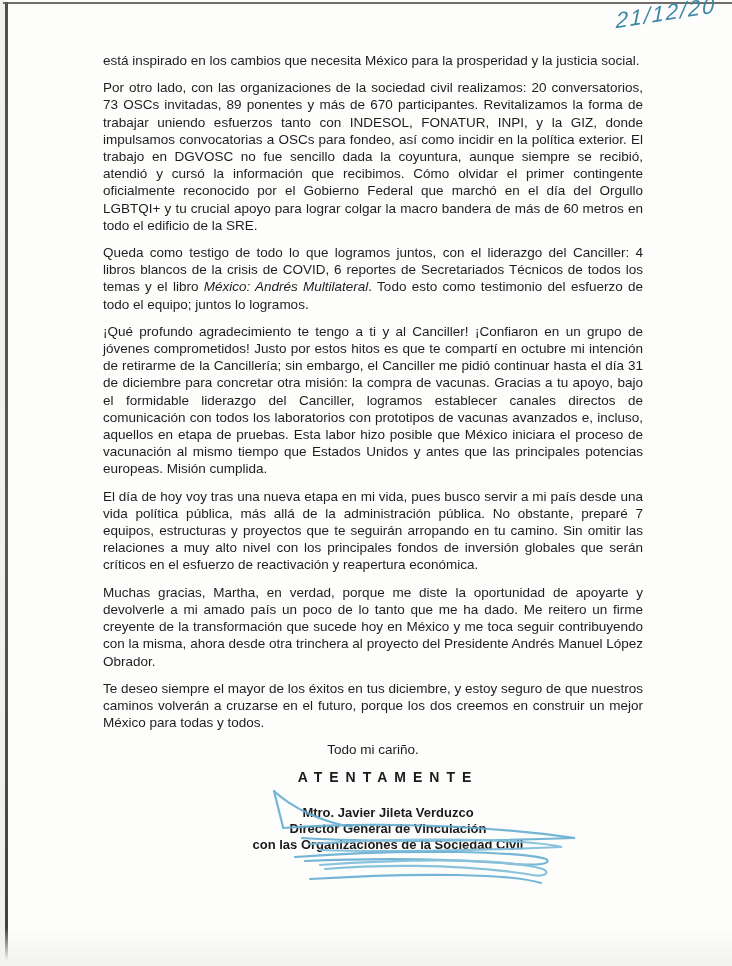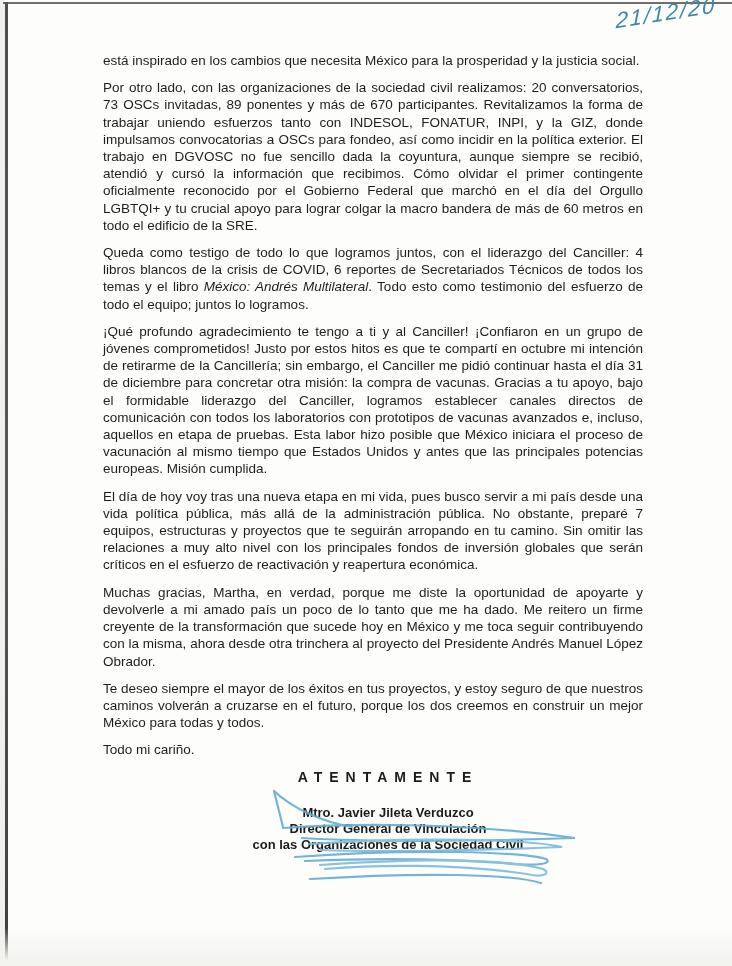--- a/index.html
+++ b/index.html
@@ -44,21 +44,21 @@
   }
 
   
   .letter-body {
     position: absolute; top: 44px; left: 103px; width: 540px;
     font-size: 13.5px; line-height: 17.2px;
     color: #1e1e1e;
     text-align: justify;
   }
   .letter-body p { margin: 8px 0 10px 0; }
-  .letter-body p.no-justify { text-align: left; }
+  .letter-body p.no-justify { text-align: center; }
 
   
   .closing {
     margin-top: 6px;
     margin-left: 30px;
     text-align: center;
     font-weight: bold;
     color: #1b1b1b;
   }
   .closing .salutation {
@@ -85,21 +85,21 @@
 
   <div class="hand-date" style="color:#3c87a6">21/12/20</div>
 
   <div class="letter-body">
     <p>está inspirado en los cambios que necesita México para la prosperidad y la justicia social.</p>
     <p>Por otro lado, con las organizaciones de la sociedad civil realizamos: 20 conversatorios, 73 OSCs invitadas, 89 ponentes y más de 670 participantes. Revitalizamos la forma de trabajar uniendo esfuerzos tanto con INDESOL, FONATUR, INPI, y la GIZ, donde impulsamos convocatorias a OSCs para fondeo, así como incidir en la política exterior. El trabajo en DGVOSC no fue sencillo dada la coyuntura, aunque siempre se recibió, atendió y cursó la información que recibimos. Cómo olvidar el primer contingente oficialmente reconocido por el Gobierno Federal que marchó en el día del Orgullo LGBTQI+ y tu crucial apoyo para lograr colgar la macro bandera de más de 60 metros en todo el edificio de la SRE.</p>
     <p><span>Queda como testigo de todo lo que logramos juntos, con el liderazgo del Canciller: 4 libros blancos de la crisis de COVID, 6 reportes de Secretariados Técnicos de todos los temas y el libro </span><i>México: Andrés Multilateral</i><span>. Todo esto como testimonio del esfuerzo de todo el equipo; juntos lo logramos.</span></p>
     <p>¡Qué profundo agradecimiento te tengo a ti y al Canciller! ¡Confiaron en un grupo de jóvenes comprometidos! Justo por estos hitos es que te compartí en octubre mi intención de retirarme de la Cancillería; sin embargo, el Canciller me pidió continuar hasta el día 31 de diciembre para concretar otra misión: la compra de vacunas. Gracias a tu apoyo, bajo el formidable liderazgo del Canciller, logramos establecer canales directos de comunicación con todos los laboratorios con prototipos de vacunas avanzados e, incluso, aquellos en etapa de pruebas. Esta labor hizo posible que México iniciara el proceso de vacunación al mismo tiempo que Estados Unidos y antes que las principales potencias europeas. Misión cumplida.</p>
     <p>El día de hoy voy tras una nueva etapa en mi vida, pues busco servir a mi país desde una vida política pública, más allá de la administración pública. No obstante, preparé 7 equipos, estructuras y proyectos que te seguirán arropando en tu camino. Sin omitir las relaciones a muy alto nivel con los principales fondos de inversión globales que serán críticos en el esfuerzo de reactivación y reapertura económica.</p>
     <p>Muchas gracias, Martha, en verdad, porque me diste la oportunidad de apoyarte y devolverle a mi amado país un poco de lo tanto que me ha dado. Me reitero un firme creyente de la transformación que sucede hoy en México y me toca seguir contribuyendo con la misma,  ahora desde otra trinchera al proyecto del Presidente Andrés Manuel López Obrador.</p>
-    <p>Te deseo siempre el mayor de los éxitos en tus proyectos, y estoy seguro de que nuestros caminos volverán a cruzarse en el futuro, porque los dos creemos en construir un mejor México para todas y todos.</p>
+    <p>Te deseo siempre el mayor de los éxitos en tus diciembre, y estoy seguro de que nuestros caminos volverán a cruzarse en el futuro, porque los dos creemos en construir un mejor México para todas y todos.</p>
     <p class="no-justify">Todo mi cariño.</p>
 
     <div class="closing">
       <div class="salutation">ATENTAMENTE</div>
       <div class="sig-line">Mtro. Javier Jileta Verduzco</div>
       <div class="sig-line">Director General de Vinculación</div>
       <div class="sig-line">con las Organizaciones de la Sociedad Civil</div>
     </div>
   </div>
 

